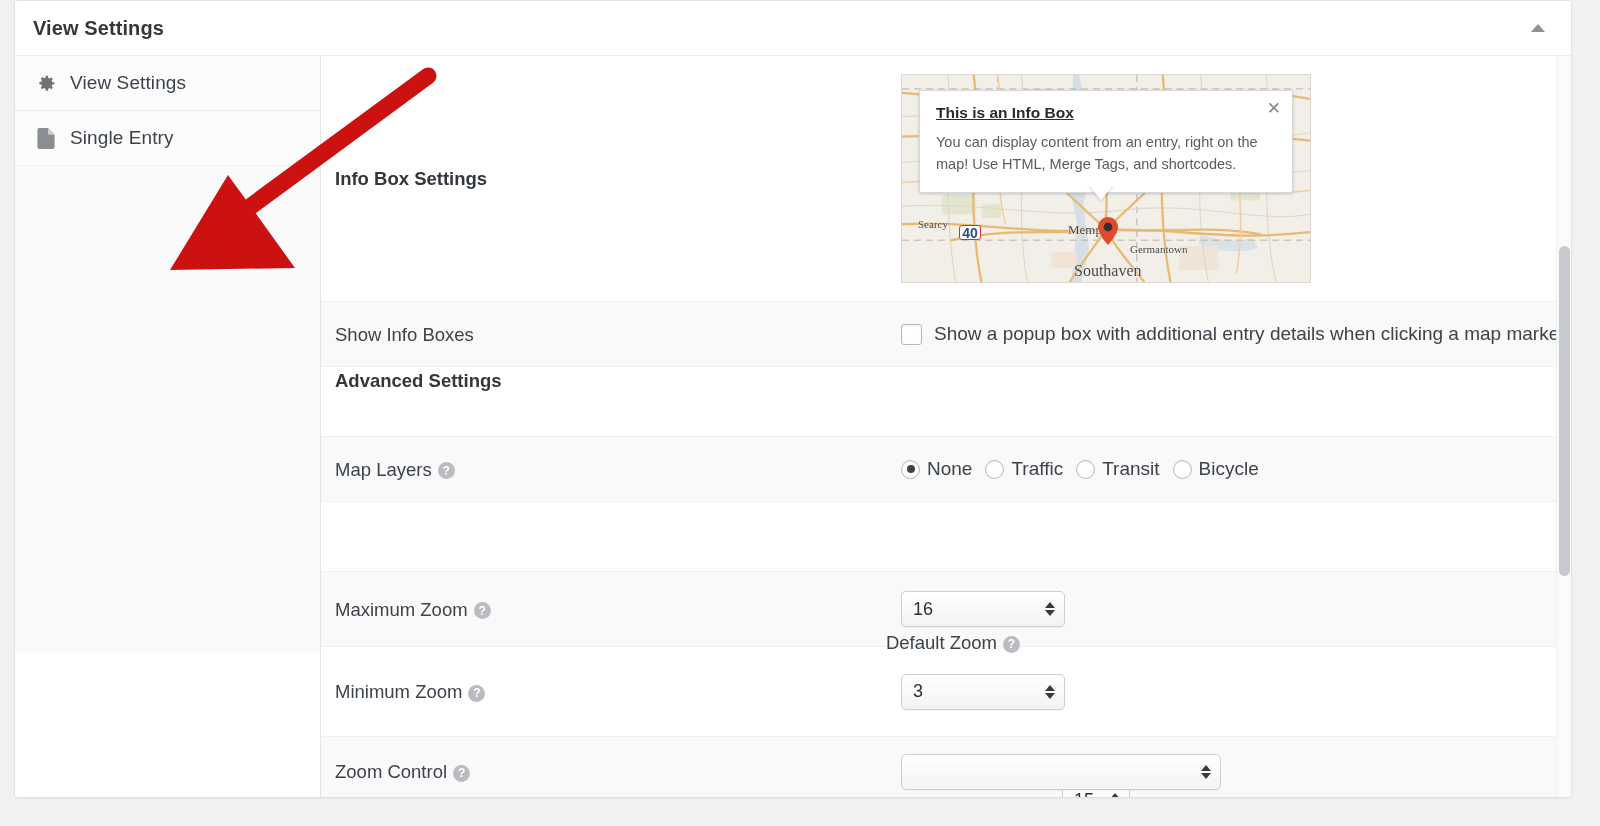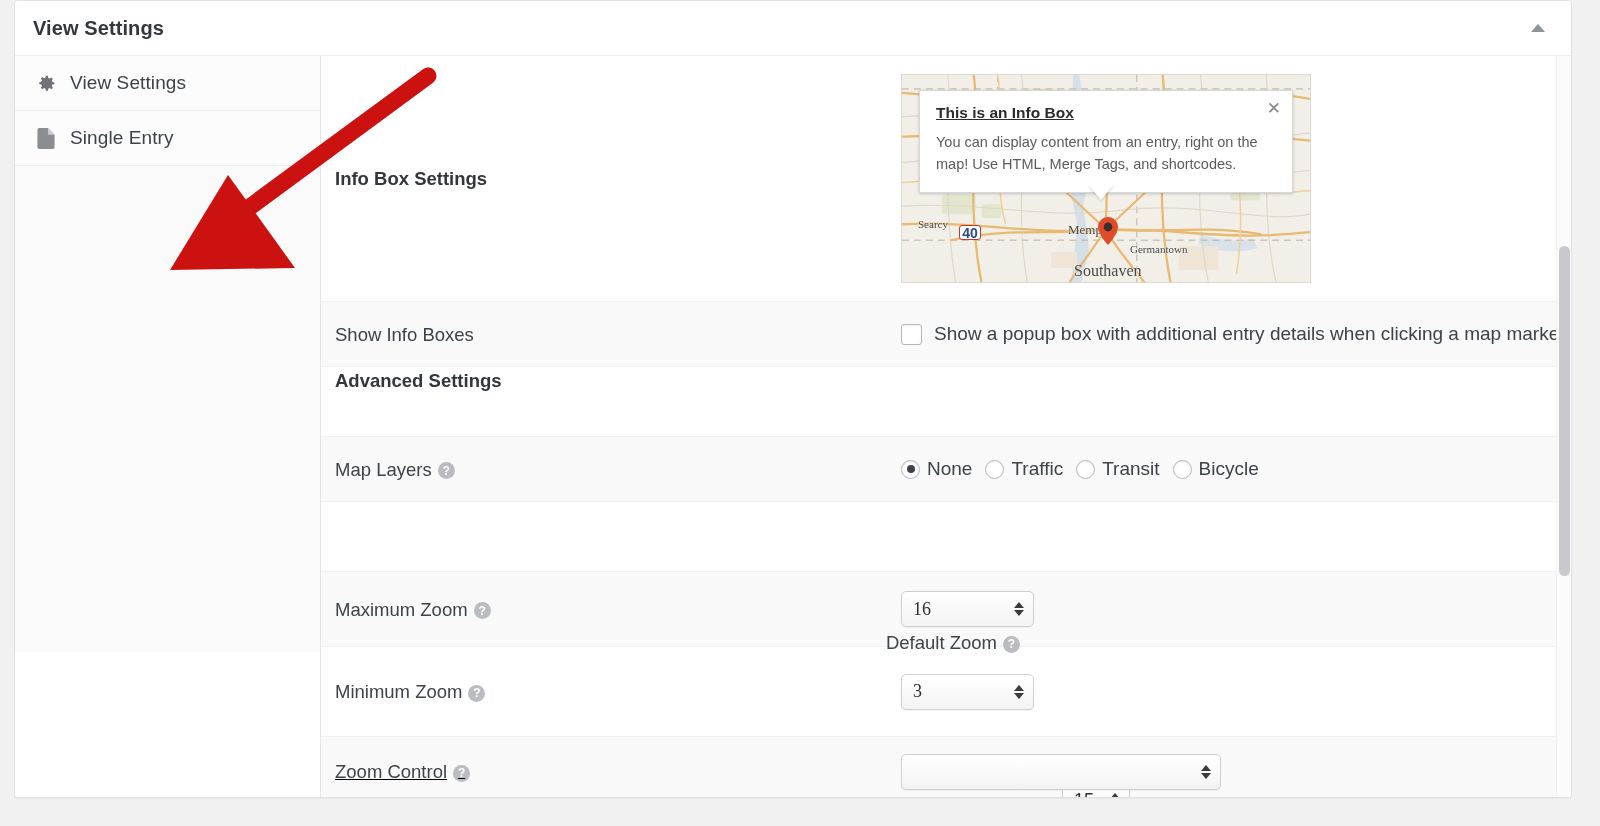--- a/index.html
+++ b/index.html
@@ -165,21 +165,21 @@
   }
 
   
   .r-infobox   { height: 246px; align-items: center; }
   .r-showinfo  { height: 65px;  align-items: center; }
   .r-advanced  { height: 70px;  }
   .r-maplayers { height: 65px;  align-items: center; }
   .r-default   { height: 70px;  align-items: center; flex-direction: column; }
   .r-max       { height: 75px;  align-items: center; }
   .r-min       { height: 90px;  align-items: center; }
-  .r-zoomctl   { height: 70px;  align-items: center; text-decoration: underline; }
+  .r-zoomctl   { height: 70px;  align-items: center; }
 
   
   .map-preview {
     position: relative;
     width: 410px;
     height: 209px;
     margin-left: 286px;
     background: #f2efe9;
     overflow: hidden;
     border: 1px solid #ddd9d0;
@@ -347,21 +347,21 @@
     border-left: 5px solid transparent;
     border-right: 5px solid transparent;
     border-bottom: 6px solid #3a3a3a;
   }
   .select .arrows .dn {
     border-left: 5px solid transparent;
     border-right: 5px solid transparent;
     border-top: 6px solid #3a3a3a;
   }
   .select.w-small { width: 68px; }
-  .select.w-mid   { width: 133px; font-family: Liberation Serif, serif; }
+  .select.w-mid   { width: 164px; }
   .select.w-xwide { width: 320px; }
 
   
   .scroll-track {
     position: absolute;
     right: 0px;
     top: 0;
     width: 15px;
     height: 742px;
     background: #fbfbfb;

